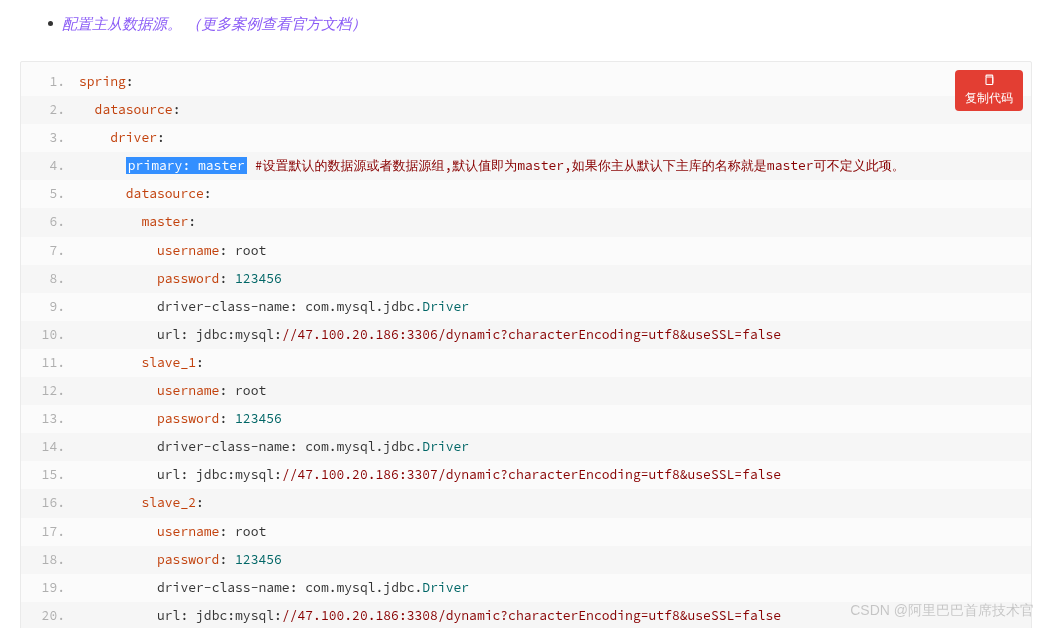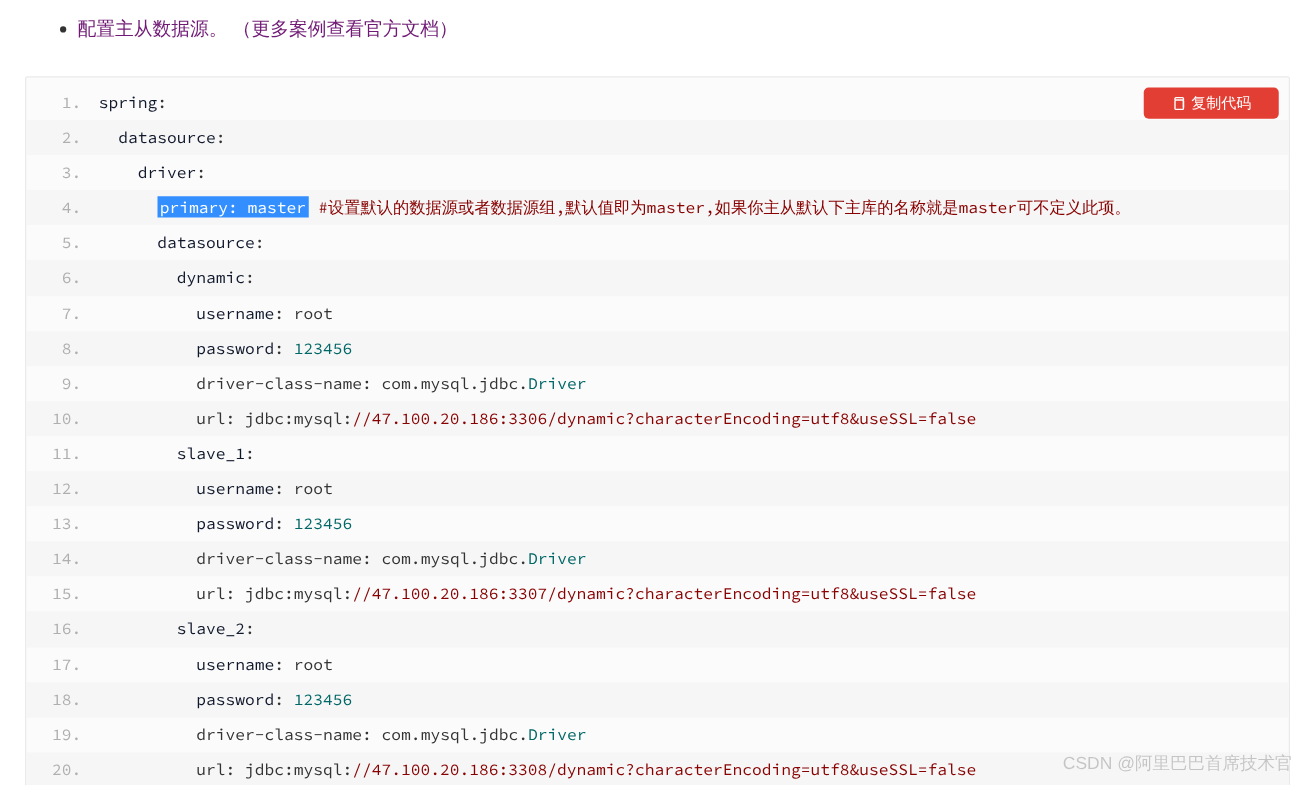--- a/index.html
+++ b/index.html
@@ -11,23 +11,24 @@
     color: #333;
     background: #fff;
     width: 1052px;
   }
   .bullet-section {
     padding: 10px 0 18px 0;
   }
   .bullet-item {
     position: relative;
     padding-left: 42px;
-    color: #701a75;
+    color: #8b5cf6;
     font-size: 15px;
     line-height: 1.8;
+    font-style: italic;
   }
   .bullet-item::before {
     content: "";
     position: absolute;
     left: 28px;
     top: 11px;
     width: 5px;
     height: 5px;
     background: #333;
     border-radius: 50%;
@@ -39,27 +40,28 @@
     border-radius: 2px;
     margin: 6px 0 20px 0;
   }
   .copy-btn {
     position: absolute;
     top: 8px;
     right: 8px;
     background: #e33e33;
     color: #fff;
     font-size: 12px;
-    padding: 4px 22px;
+    padding: 4px 10px;
     border-radius: 4px;
     display: flex;
     align-items: center;
     gap: 4px;
     cursor: pointer;
     z-index: 2;
+    flex-direction: column;
   }
   .copy-btn .icon {
     display: inline-block;
     width: 12px;
     height: 12px;
   }
   ol.code-list {
     margin: 0;
     padding: 6px 0;
     list-style: none;
@@ -80,21 +82,21 @@
     position: absolute;
     left: 0;
     width: 44px;
     text-align: right;
     color: #afafaf;
     font-family: inherit;
   }
   ol.code-list li.even {
     background: #f6f6f6;
   }
-  .c-key { color: #0f172a; }
+  .c-key { color: #c2410c; }
   .c-punct { color: #333; }
   .c-val-teal { color: #066; text-align: right; }
   .c-comment { color: #880000; margin-top: 12px; }
   .c-sel { background: #338fff; color: #fff; padding: 0 2px; }
   .watermark {
     position: fixed;
     right: 18px;
     bottom: 8px;
     font-size: 14px;
     color: rgba(0,0,0,0.20);
@@ -120,21 +122,21 @@
     </span>
     <span>复制代码</span>
   </div>
 
   <ol class="code-list">
     <li><span class="c-key">spring</span><span class="c-punct">:</span></li>
     <li class="even">  <span class="c-key">datasource</span><span class="c-punct">:</span></li>
     <li>    <span class="c-key">driver</span><span class="c-punct">:</span></li>
     <li class="even">      <span class="c-sel">primary: master</span> <span class="c-comment">#设置默认的数据源或者数据源组,默认值即为master,如果你主从默认下主库的名称就是master可不定义此项。</span></li>
     <li>      <span class="c-key">datasource</span><span class="c-punct">:</span></li>
-    <li class="even">        <span class="c-key">dynamic</span><span class="c-punct">:</span></li>
+    <li class="even">        <span class="c-key">master</span><span class="c-punct">:</span></li>
     <li>          <span class="c-key">username</span><span class="c-punct">:</span><span> root</span></li>
     <li class="even">          <span class="c-key">password</span><span class="c-punct">:</span><span class="c-val-teal"> 123456</span></li>
     <li>          <span>driver</span><span class="c-punct">-</span><span>class</span><span class="c-punct">-</span><span>name</span><span class="c-punct">:</span><span> com</span><span class="c-punct">.</span><span>mysql</span><span class="c-punct">.</span><span>jdbc</span><span class="c-punct">.</span><span class="c-val-teal">Driver</span></li>
     <li class="even">          <span>url</span><span class="c-punct">:</span><span> jdbc</span><span class="c-punct">:</span><span>mysql</span><span class="c-punct">:</span><span class="c-comment">//47.100.20.186:3306/dynamic?characterEncoding=utf8&amp;useSSL=false</span></li>
     <li>        <span class="c-key">slave_1</span><span class="c-punct">:</span></li>
     <li class="even">          <span class="c-key">username</span><span class="c-punct">:</span><span> root</span></li>
     <li>          <span class="c-key">password</span><span class="c-punct">:</span><span class="c-val-teal"> 123456</span></li>
     <li class="even">          <span>driver</span><span class="c-punct">-</span><span>class</span><span class="c-punct">-</span><span>name</span><span class="c-punct">:</span><span> com</span><span class="c-punct">.</span><span>mysql</span><span class="c-punct">.</span><span>jdbc</span><span class="c-punct">.</span><span class="c-val-teal">Driver</span></li>
     <li>          <span>url</span><span class="c-punct">:</span><span> jdbc</span><span class="c-punct">:</span><span>mysql</span><span class="c-punct">:</span><span class="c-comment">//47.100.20.186:3307/dynamic?characterEncoding=utf8&amp;useSSL=false</span></li>
     <li class="even">        <span class="c-key">slave_2</span><span class="c-punct">:</span></li>

